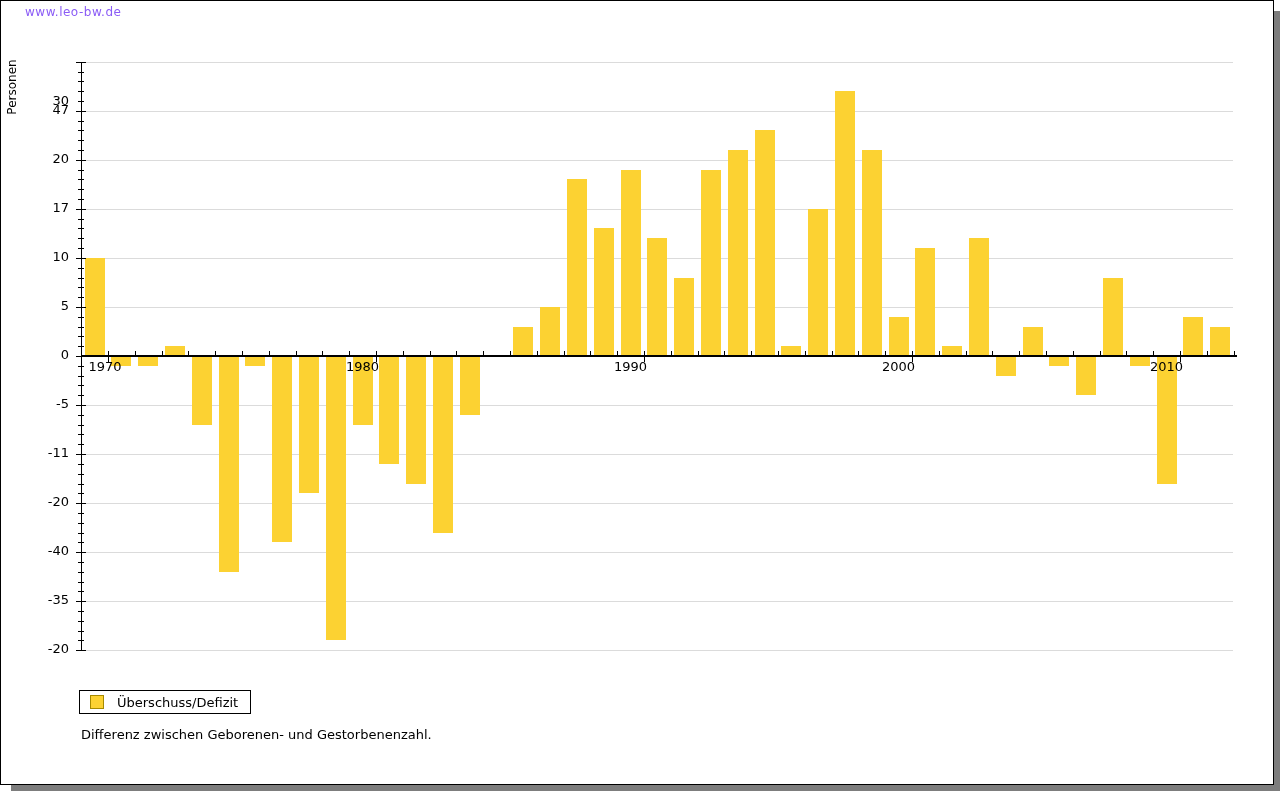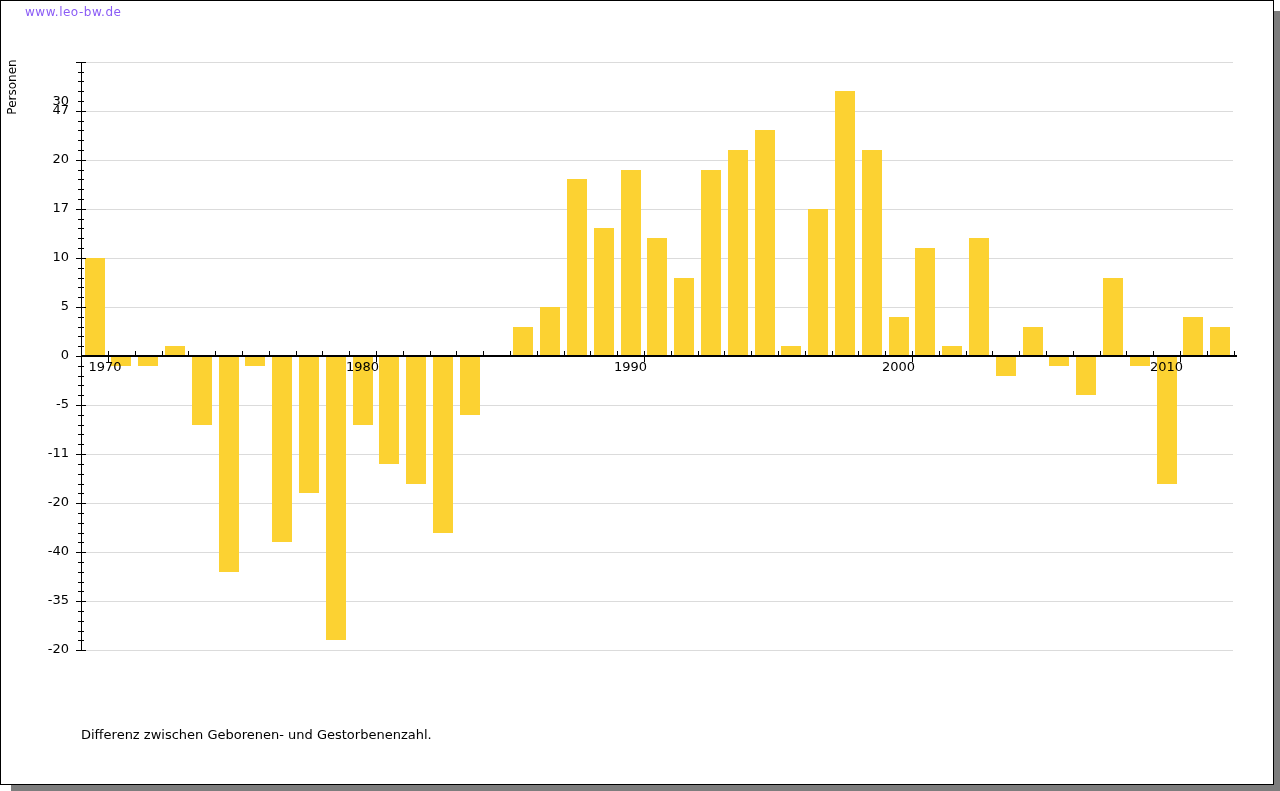--- a/index.html
+++ b/index.html
@@ -210,15 +210,19 @@
         <div class="xtick" style="left: 1179px; top: 350px; width: 1px; height: 11px;"></div>
         <div class="xtick" style="left: 1206px; top: 350px; width: 1px; height: 5px;"></div>
         <div class="xtick" style="left: 1233px; top: 350px; width: 1px; height: 5px;"></div>
         <div class="xlbl" style="left: 104px; top: 358px; text-align: center;">1970</div>
         <div class="xlbl" style="left: 361.5px; top: 358px;">1980</div>
         <div class="xlbl" style="left: 629.5px; top: 358px;">1990</div>
         <div class="xlbl" style="left: 897.5px; top: 358px;">2000</div>
         <div class="xlbl" style="left: 1165.5px; top: 358px;">2010</div>
       </div>
 
+    <div class="legend">
+      <span class="sw" style="background: rgb(252, 210, 50); border: 1px solid rgb(166, 138, 0);"></span>
+      <span class="lt">Überschuss/Defizit</span>
+    </div>
     <div class="fn fn1">Differenz zwischen Geborenen- und Gestorbenenzahl.</div>
   </div>
 </div>
 
 </body></html>

